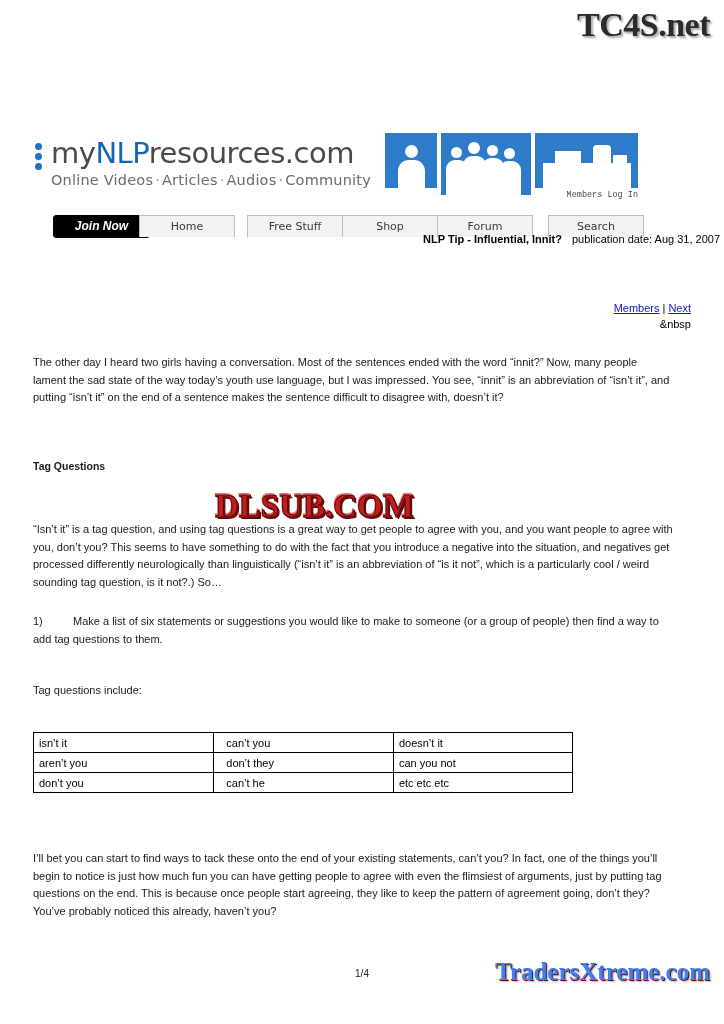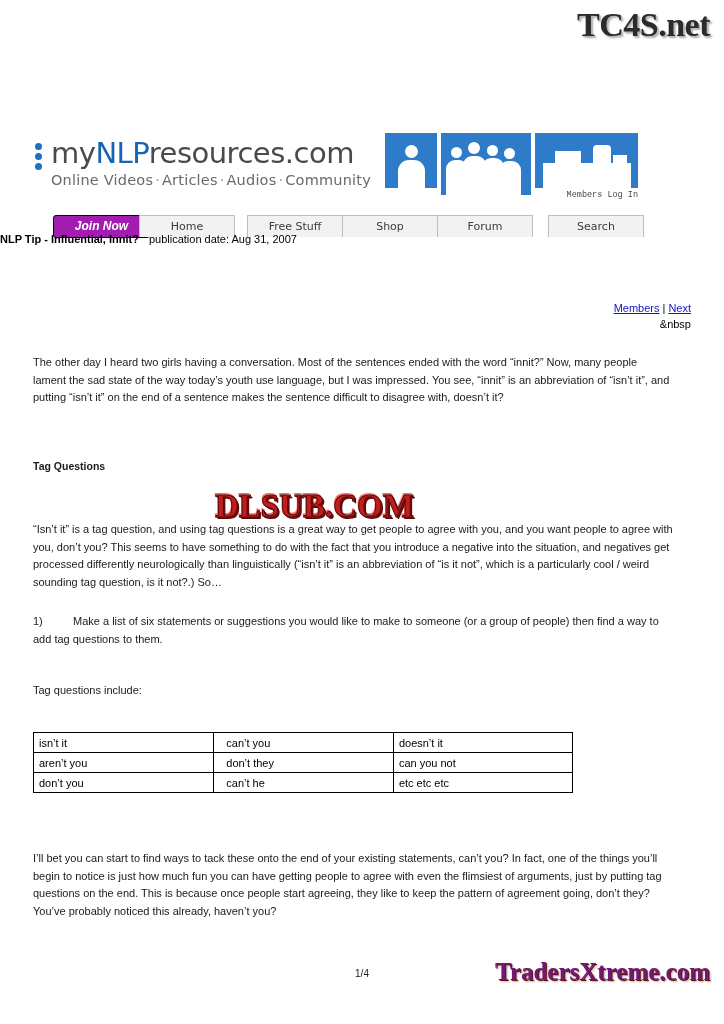--- a/index.html
+++ b/index.html
@@ -139,21 +139,21 @@
     left: 53px;
     top: 215px;
     height: 22px;
   }
   .nav-join {
     position: absolute;
     left: 0;
     top: 0;
     width: 95px;
     height: 21px;
-    background: #a21caf;
+    background: #000000;
     border: 1px solid #000;
     border-radius: 3px;
     color: #ffffff;
     font-size: 12px;
     font-weight: bold;
     font-style: italic;
     text-align: center;
     line-height: 21px;
     font-family: "Liberation Sans", sans-serif;
   }
@@ -175,21 +175,21 @@
   .nav-tab.n3 { left: 289px; width: 94px; }
   .nav-tab.n4 { left: 384px; width: 94px; }
   .nav-tab.n5 { left: 479px; width: 94px; margin-left: 16px; }
 
   
   .title-line {
     position: absolute;
     left: 0;
     top: 233px;
     width: 720px;
-    text-align: left;
+    text-align: right;
     font-size: 11px;
   }
   .title-line .title {
     font-weight: bold;
   }
   .title-line .pubdate {
     font-weight: normal;
     padding-left: 10px;
   }
 
@@ -280,21 +280,21 @@
     font-size: 10px;
     color: #222;
   }
   .tx-watermark {
     position: absolute;
     right: 14px;
     top: 958px;
     font-family: "Liberation Serif", serif;
     font-weight: bold;
     font-size: 25px;
-    color: #701a75;
+    color: #3b82f6;
     text-shadow: 1px 1px 0 #6d0e0e, 2px 2px 2px rgba(0,0,0,0.3);
   }
 </style>
 </head>
 <body>
 
 <div class="tc4s-watermark">TC4S.net</div>
 
 <div class="banner">
 

